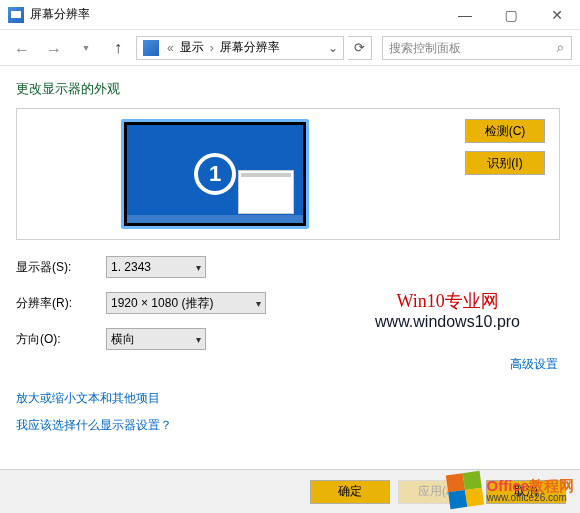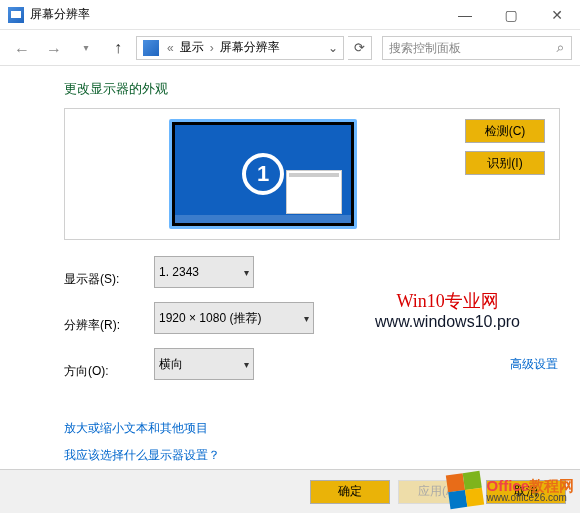--- a/index.html
+++ b/index.html
@@ -22,35 +22,35 @@
 .breadcrumb .sep { color:#777; padding:0 4px; }
 .breadcrumb .dd { width:16px; text-align:center; color:#555; }
 .breadcrumb .crumb { padding:0 2px; }
 .refresh-btn { width:24px; height:24px; border:1px solid #ccc; border-left:none; display:flex;align-items:center;justify-content:center; font-size:13px; color:#555;}
 .searchbox { width: 190px; height: 24px; border: 1px solid #ccc; margin-left: 6px; display: flex; align-items: center; }
 .searchbox input { border: none; outline: none; flex: 1; font-size: 12px; padding: 0 6px; color:#333; }
 .searchbox input::placeholder { color:#888; }
 .searchbox .sicon { width: 24px; text-align: center; color: #888; font-size:14px; }
 
 
-.content { padding: 14px 20px 0 16px; position: relative; height: calc(100% - 30px - 36px - 44px); overflow:hidden;margin-left:48px; }
+.content { padding: 14px 20px 0 16px; position: relative; height: calc(100% - 30px - 36px - 44px); overflow:hidden; }
 .heading { color: #0a5e2a; font-size: 13px; margin-bottom: 10px; }
 .preview-box { border: 1px solid #d0d0d0; padding: 10px 14px; display: flex; align-items: flex-start; gap: 18px; margin-bottom: 16px; }
 .monitor { width: 188px; height: 110px; background: #000; border: 3px solid #6db8ff; border-radius: 2px; display:flex; align-items:center; justify-content:center; position:relative; margin-left:90px; }
 .monitor .desk { position:absolute; inset:3px; background:#1060c0; }
 .monitor .num { position:relative; width:42px; height:42px; border:4px solid #fff; border-radius:50%; display:flex;align-items:center;justify-content:center; color:#fff; font-size:22px; font-weight:bold; z-index:2; }
 .monitor .win { position:absolute; right:12px; bottom:12px; width:56px; height:44px; background:#fff; border:1px solid #ccc; z-index:1; }
 .monitor .win::before { content:""; position:absolute; top:2px; left:2px; right:2px; height:4px; background:#ccc; }
 .monitor .taskbar { position:absolute; left:3px; right:3px; bottom:3px; height:8px; background:rgba(255,255,255,0.18); }
 .side-btns { display:flex; flex-direction:column; gap:8px; margin-left:auto; }
 .winbtn { min-width: 80px; height: 24px; border: 1px solid #adadad; background: #eab308; font-size: 12px; display:flex;align-items:center;justify-content:center; }
 
-.form-row { display: flex; align-items: flex-end; margin-bottom: 14px; font-size: 12px; }
+.form-row { display: flex; align-items: center; margin-bottom: 14px; font-size: 12px; }
 .form-row label { width: 90px; }
-.select { height: 32px; border: 1px solid #adadad; background: #e8e8e8; font-size: 12px; padding: 0 4px; display:flex; align-items:center; }
+.select { height: 22px; border: 1px solid #adadad; background: #e8e8e8; font-size: 12px; padding: 0 4px; display:flex; align-items:center; }
 .select .arrow { font-size:10px; color:#333; }
 
 .watermark { position: absolute; right: 60px; top: 223px; text-align:center; }
 .watermark .l1 { color:#d80000; font-size:18px; font-family: "Microsoft YaHei"; }
 .watermark .l2 { color:#0f172a; font-size:16px; }
 
 .adv-link { position:absolute; right:22px; top:290px; color:#0066cc; font-size:12px; }
 .link { color:#0066cc; font-size:12px; display:block; margin-top:10px; }
 
 

